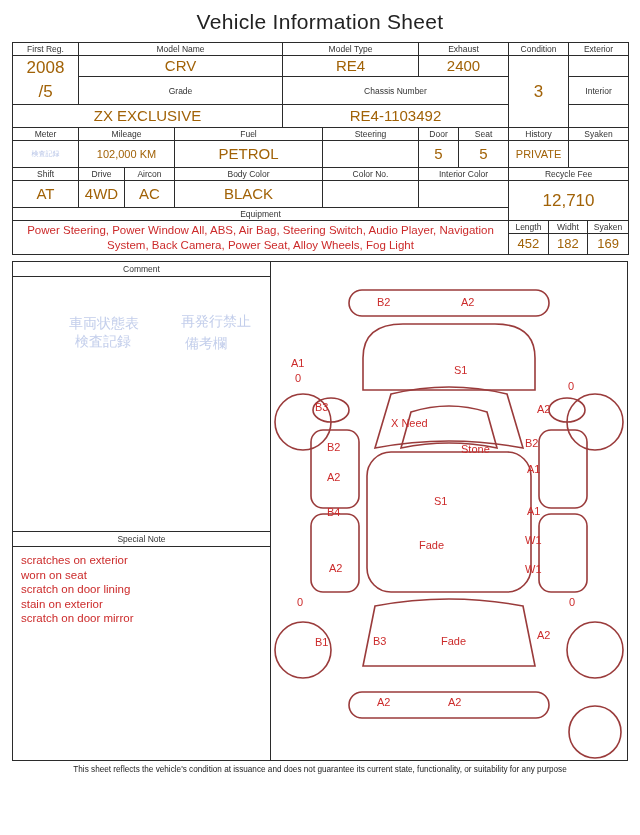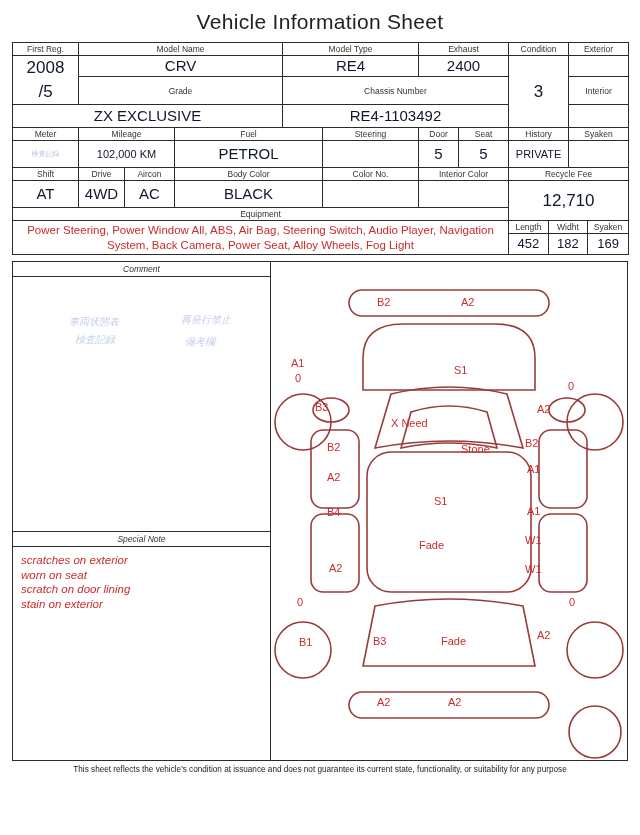--- a/index.html
+++ b/index.html
@@ -41,21 +41,21 @@
     vertical-align: middle;
     text-align: center;
   }
   .lbl {
     font-size: 8.5px;
     color: #333;
     line-height: 12px;
     padding: 1px 0;
   }
   .val {
-    color: #0f172a;
+    color: #a16207;
     font-size: 15px;
     line-height: 20px;
     padding: 2px 0;
   }
   .val.sm {
     font-size: 11px;
   }
   .val.md {
     font-size: 13px;
   }
@@ -82,37 +82,36 @@
     border: 1px solid #2b2b2b;
     box-sizing: border-box;
     height: 500px;
   }
   .leftcol {
     width: 258px;
     border-right: 1px solid #2b2b2b;
     box-sizing: border-box;
     display: flex;
     flex-direction: column;
-    font-style: italic;
   }
   .comment-head, .special-head {
     text-align: center;
     font-size: 8.5px;
     padding: 2px 0;
     border-bottom: 1px solid #2b2b2b;
   }
   .comment-body {
     flex: 0 0 242px;
     position: relative;
     overflow: hidden;
   }
   .jp-faint {
     position: absolute;
     color: #b9c6e8;
-    font-size: 10px;
+    font-size: 14px;
     opacity: 0.85;
     white-space: nowrap;
   }
   .special-head { border-top: 1px solid #2b2b2b; margin-top: 12px; }
   .special-body {
     flex: 1;
     padding: 6px 0 0 8px;
   }
   .special-body div {
     color: #cc2b2b;
@@ -288,20 +287,21 @@
         <div class="jp-faint" style="left:168px; top:36px;">再発行禁止</div>
         <div class="jp-faint" style="left:62px; top:56px;">検査記録</div>
         <div class="jp-faint" style="left:172px; top:58px;">備考欄</div>
       </div>
       <div class="special-head">Special Note</div>
       <div class="special-body">
         <div>scratches on exterior</div>
         <div>worn on seat</div>
         <div>scratch on door lining</div>
         <div>stain on exterior</div>
+        <div>scratch on door mirror</div>
       </div>
     </div>
 
     <div class="rightcol">
       <svg class="diagram" viewBox="0 0 356 498" preserveAspectRatio="none">
         <g fill="none" stroke="#9a3b3b" stroke-width="1.6">
 
           <rect x="78" y="28" width="200" height="26" rx="13"></rect>
 
           <path d="M92 96 Q92 62 132 62 L224 62 Q264 62 264 96 L264 128 L92 128 Z"></path>
@@ -353,21 +353,21 @@
       <div class="dg-label" style="left:256px; top:201px;">A1</div>
       <div class="dg-label" style="left:163px; top:233px;">S1</div>
       <div class="dg-label" style="left:56px;  top:244px;">B4</div>
       <div class="dg-label" style="left:256px; top:243px;">A1</div>
       <div class="dg-label" style="left:254px; top:272px;">W1</div>
       <div class="dg-label" style="left:148px; top:277px;">Fade</div>
       <div class="dg-label" style="left:58px;  top:300px;">A2</div>
       <div class="dg-label" style="left:254px; top:301px;">W1</div>
       <div class="dg-label" style="left:26px;  top:334px;">0</div>
       <div class="dg-label" style="left:298px; top:334px;">0</div>
-      <div class="dg-label" style="left:28px;  top:374px;">B1</div>
+      <div class="dg-label" style="left:44px;  top:374px;">B1</div>
       <div class="dg-label" style="left:102px; top:373px;">B3</div>
       <div class="dg-label" style="left:170px; top:373px;">Fade</div>
       <div class="dg-label" style="left:266px; top:367px;">A2</div>
       <div class="dg-label" style="left:106px; top:434px;">A2</div>
       <div class="dg-label" style="left:177px; top:434px;">A2</div>
     </div>
   </div>
 
   <div class="footer">This sheet reflects the vehicle's condition at issuance and does not guarantee its current state, functionality, or suitability for any purpose</div>
 </div>

